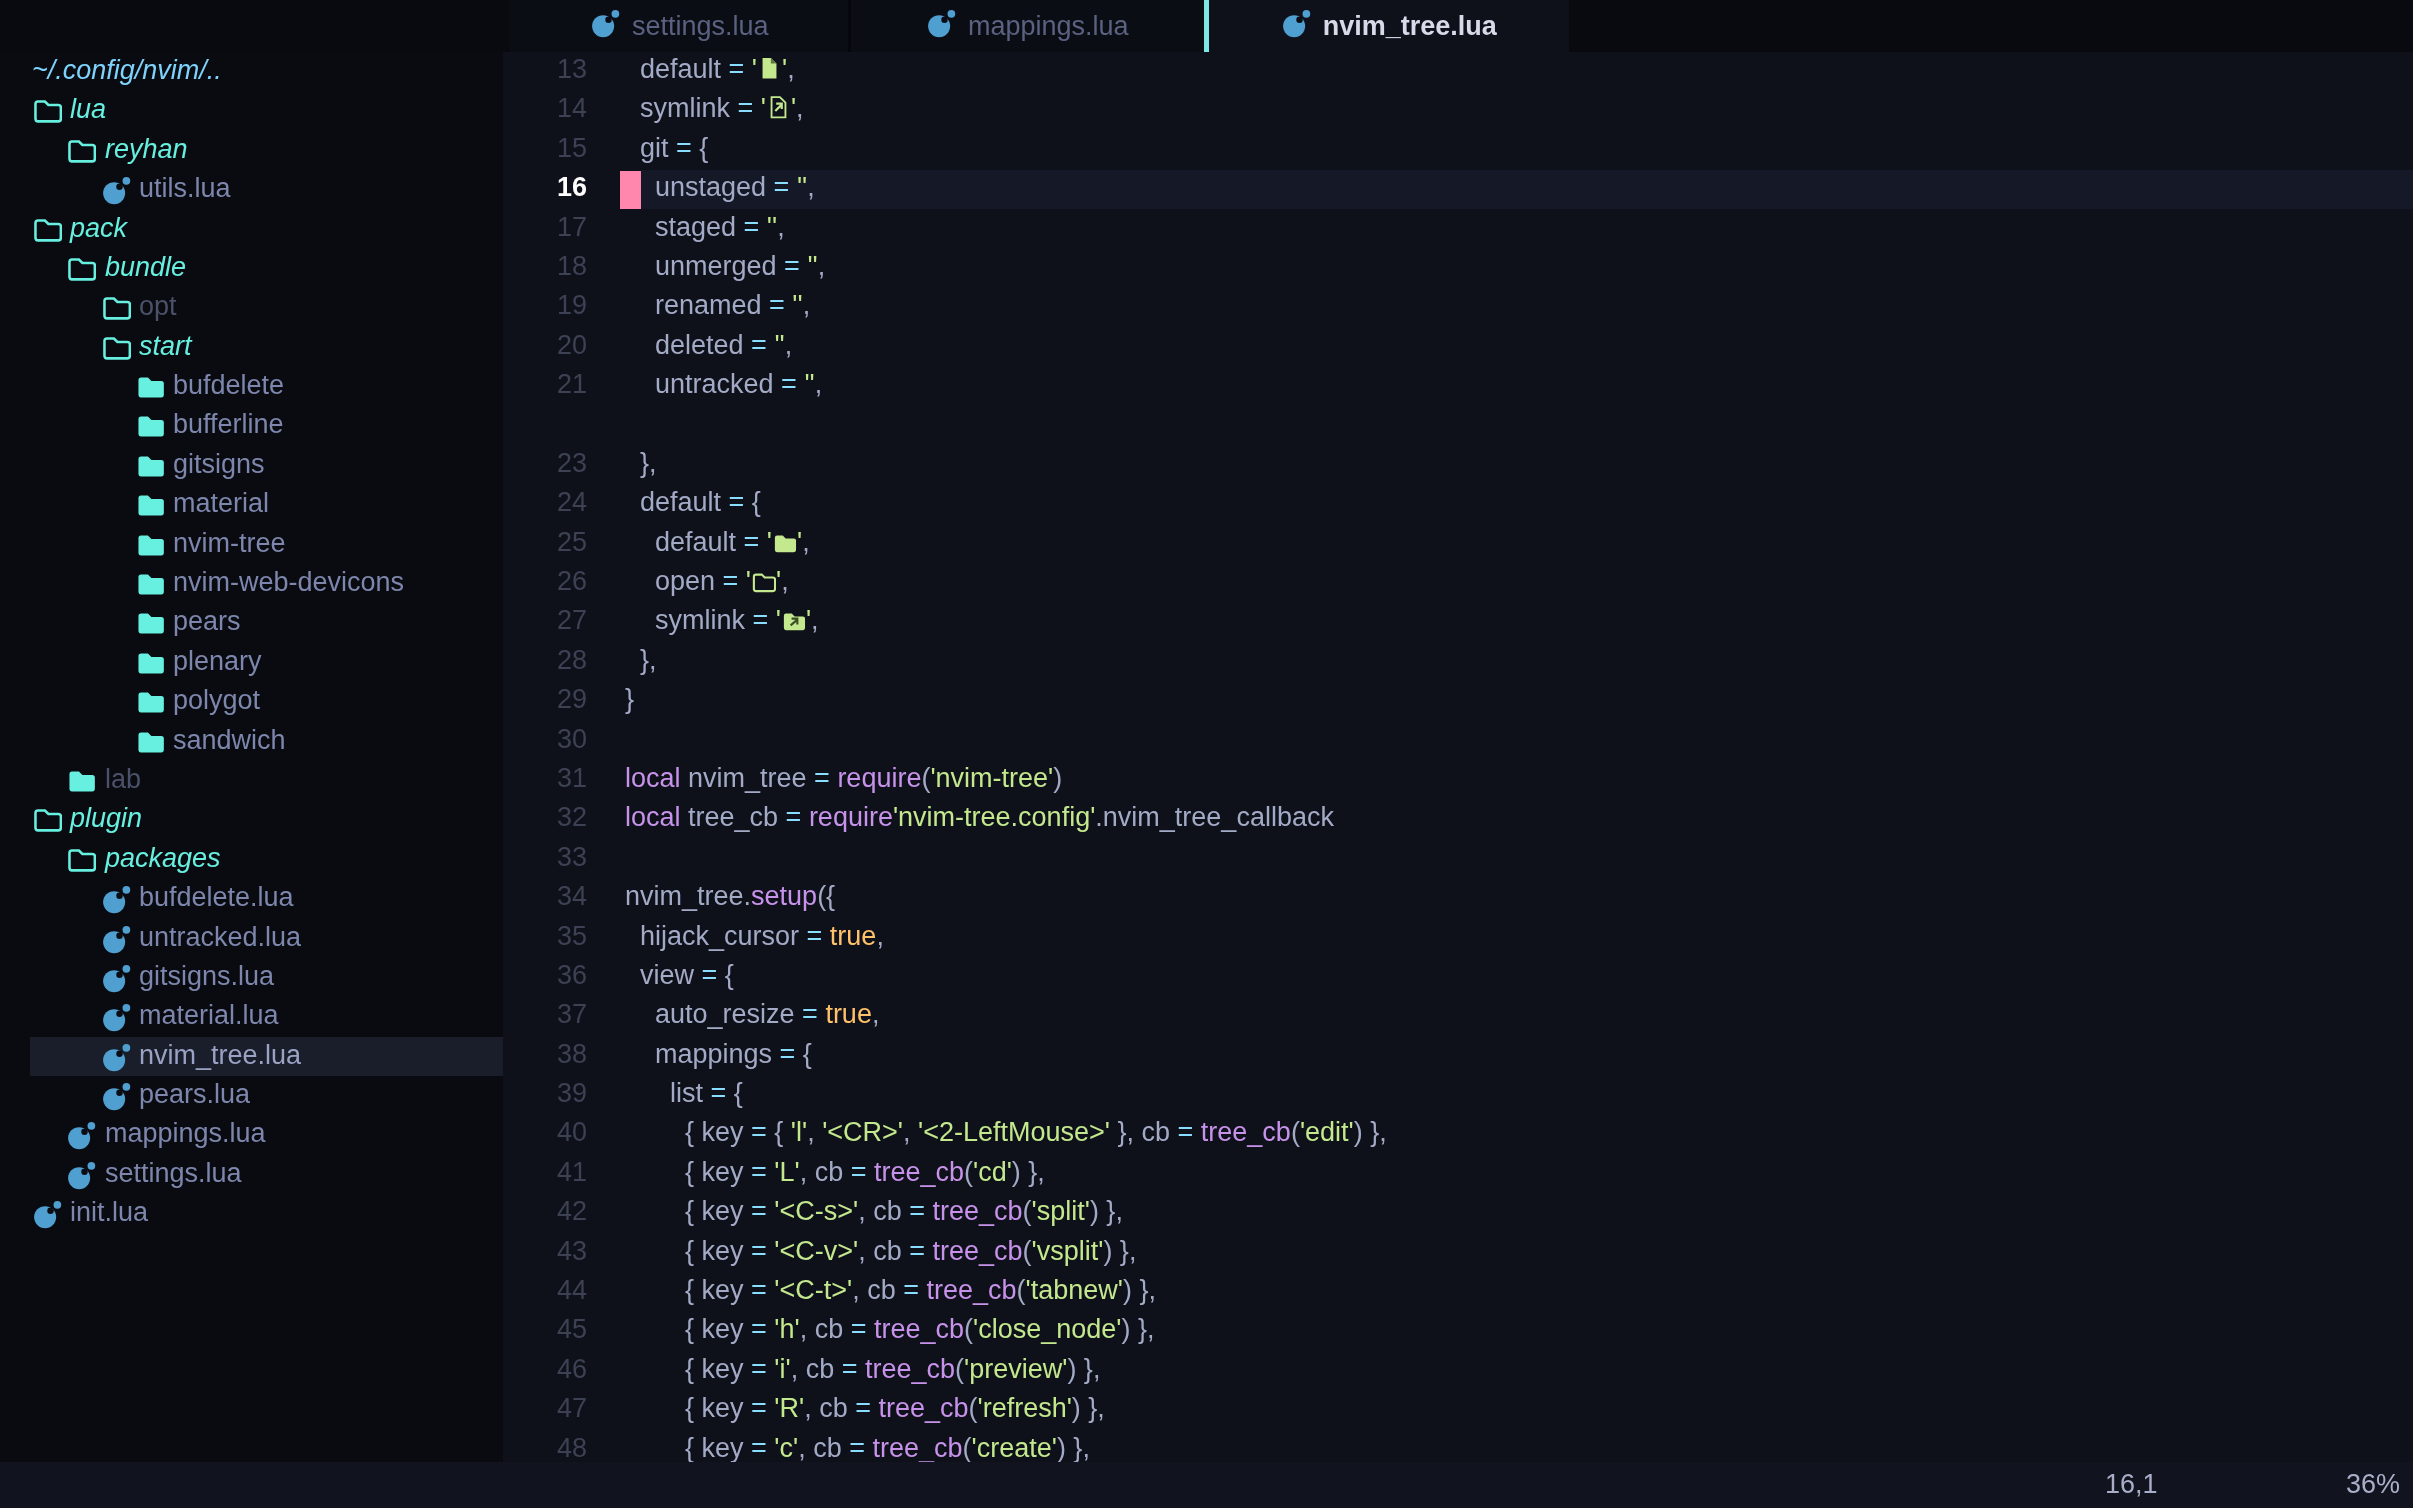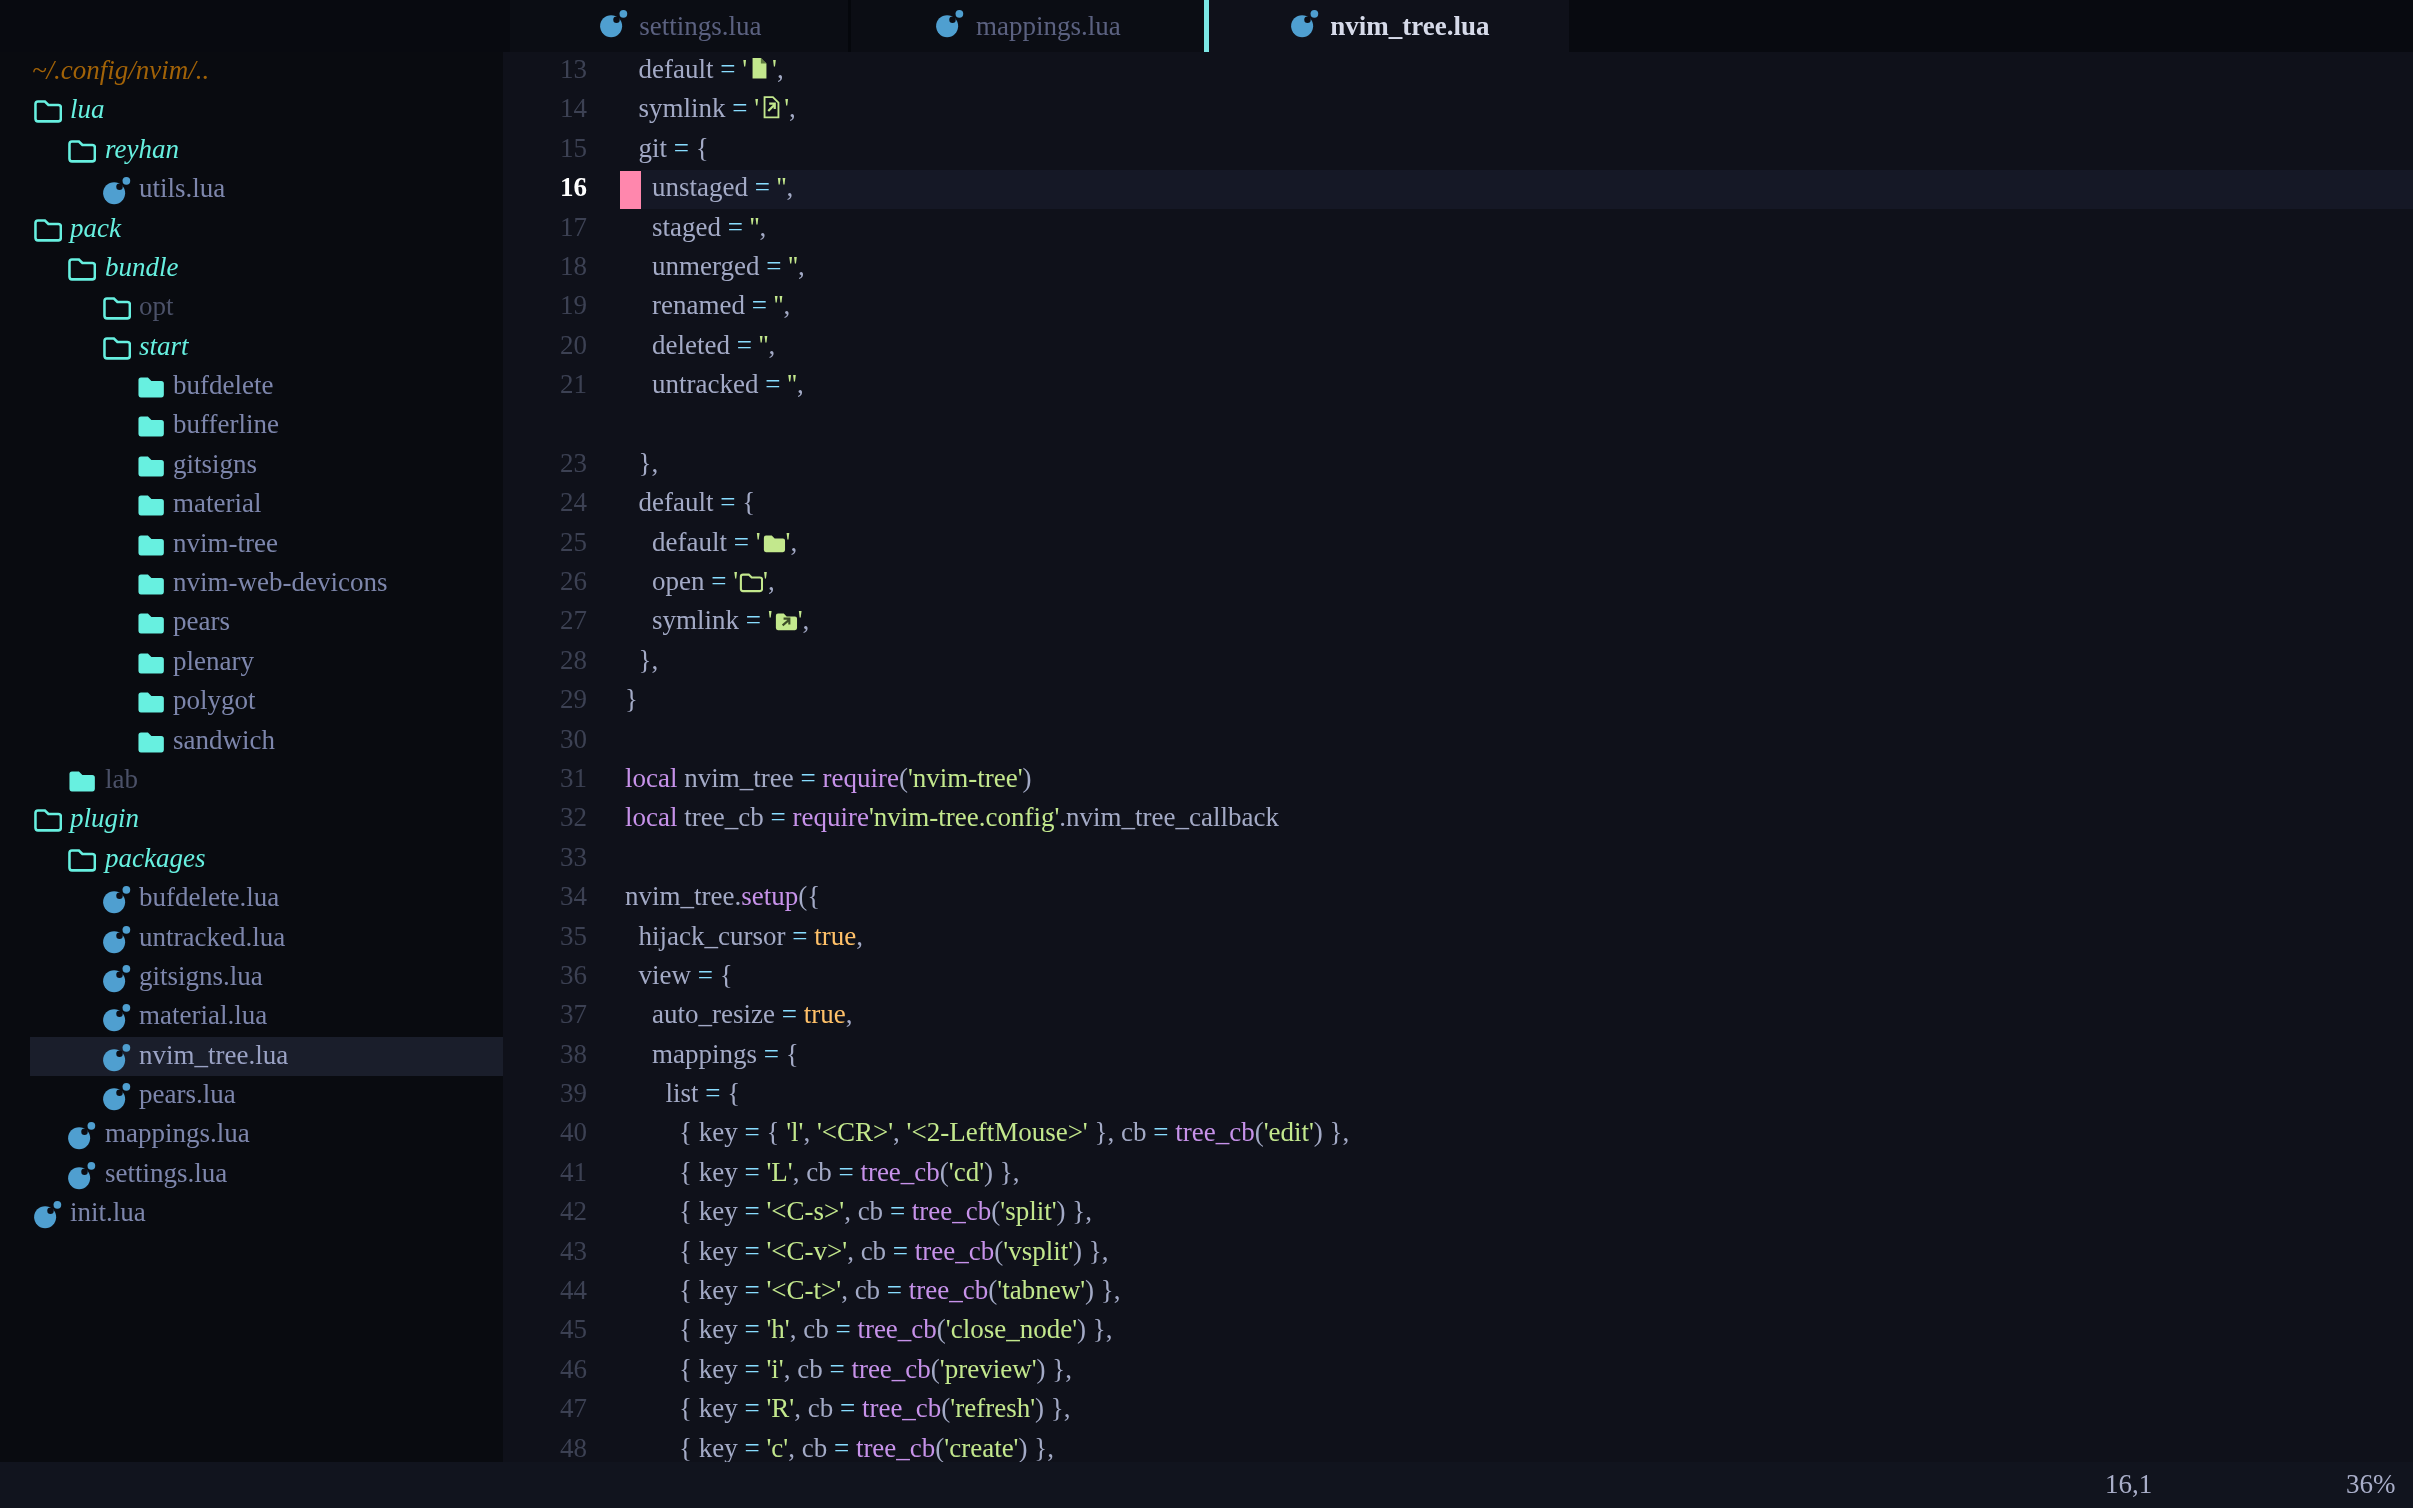--- a/index.html
+++ b/index.html
@@ -1,34 +1,34 @@
 <!DOCTYPE html>
 <html style="font-size:13.4px"><head>
 <meta charset="utf-8">
 <style>
   html,body{margin:0;padding:0;background:#0f111a;}
   #app{position:relative;width:2413px;height:1508px;overflow:hidden;
-       font-family:Liberation Serif, serif;font-size:27px;color:#a6accd;}
+       font-family:Liberation Sans, sans-serif;font-size:27px;color:#a6accd;}
 
   
   #tabline{position:absolute;left:0;top:0;width:2413px;height:52px;background:#080a10;}
   .tab{position:absolute;top:0;height:52px;display:flex;align-items:center;justify-content:center;
        gap:11.7px;color:#5b6180;background:#0b0d14;cursor:pointer;}
   .tab.active{background:#0f111a;color:#d6dae9;font-weight:bold;}
   .tab .devicon{flex:0 0 auto;}
   #tab-accent{position:absolute;top:0;height:52px;width:5px;background:#7ce8e6;}
   .tabsep{position:absolute;top:0;height:52px;width:3.4px;background:#05070c;}
 
   
   #sidebar{position:absolute;left:0;top:52px;width:503px;height:1410px;background:#090b10;overflow:hidden;}
   .trow{position:absolute;left:0;width:503px;height:39px;}
   .trow .selbg{position:absolute;left:30px;right:0;top:0;bottom:0;background:#1a1e2b;}
   .trow .ticon{position:absolute;top:5px;width:30px;height:30px;}
   .trow .tlabel{position:absolute;top:3.4px;white-space:pre;}
-  .t-root{color:#a16207;font-style:italic;}
+  .t-root{color:#7dd3fc;font-style:italic;}
   .t-open{color:#67f0e0;font-style:italic;}
   .t-file{color:#7d86ac;}
   .t-file-sel{color:#9aa2c4;}
   .t-dim{color:#4b5168;}
 
   
   #editor{position:absolute;left:503px;top:52px;right:0;bottom:46px;background:#0f111a;overflow:hidden;}
   .crow{position:absolute;left:0;right:0;height:39px;}
   .lnum{position:absolute;left:0;top:1.7px;width:84px;text-align:right;color:#3c4153;}
   .lnum.cur{color:#ffffff;font-weight:bold;}

